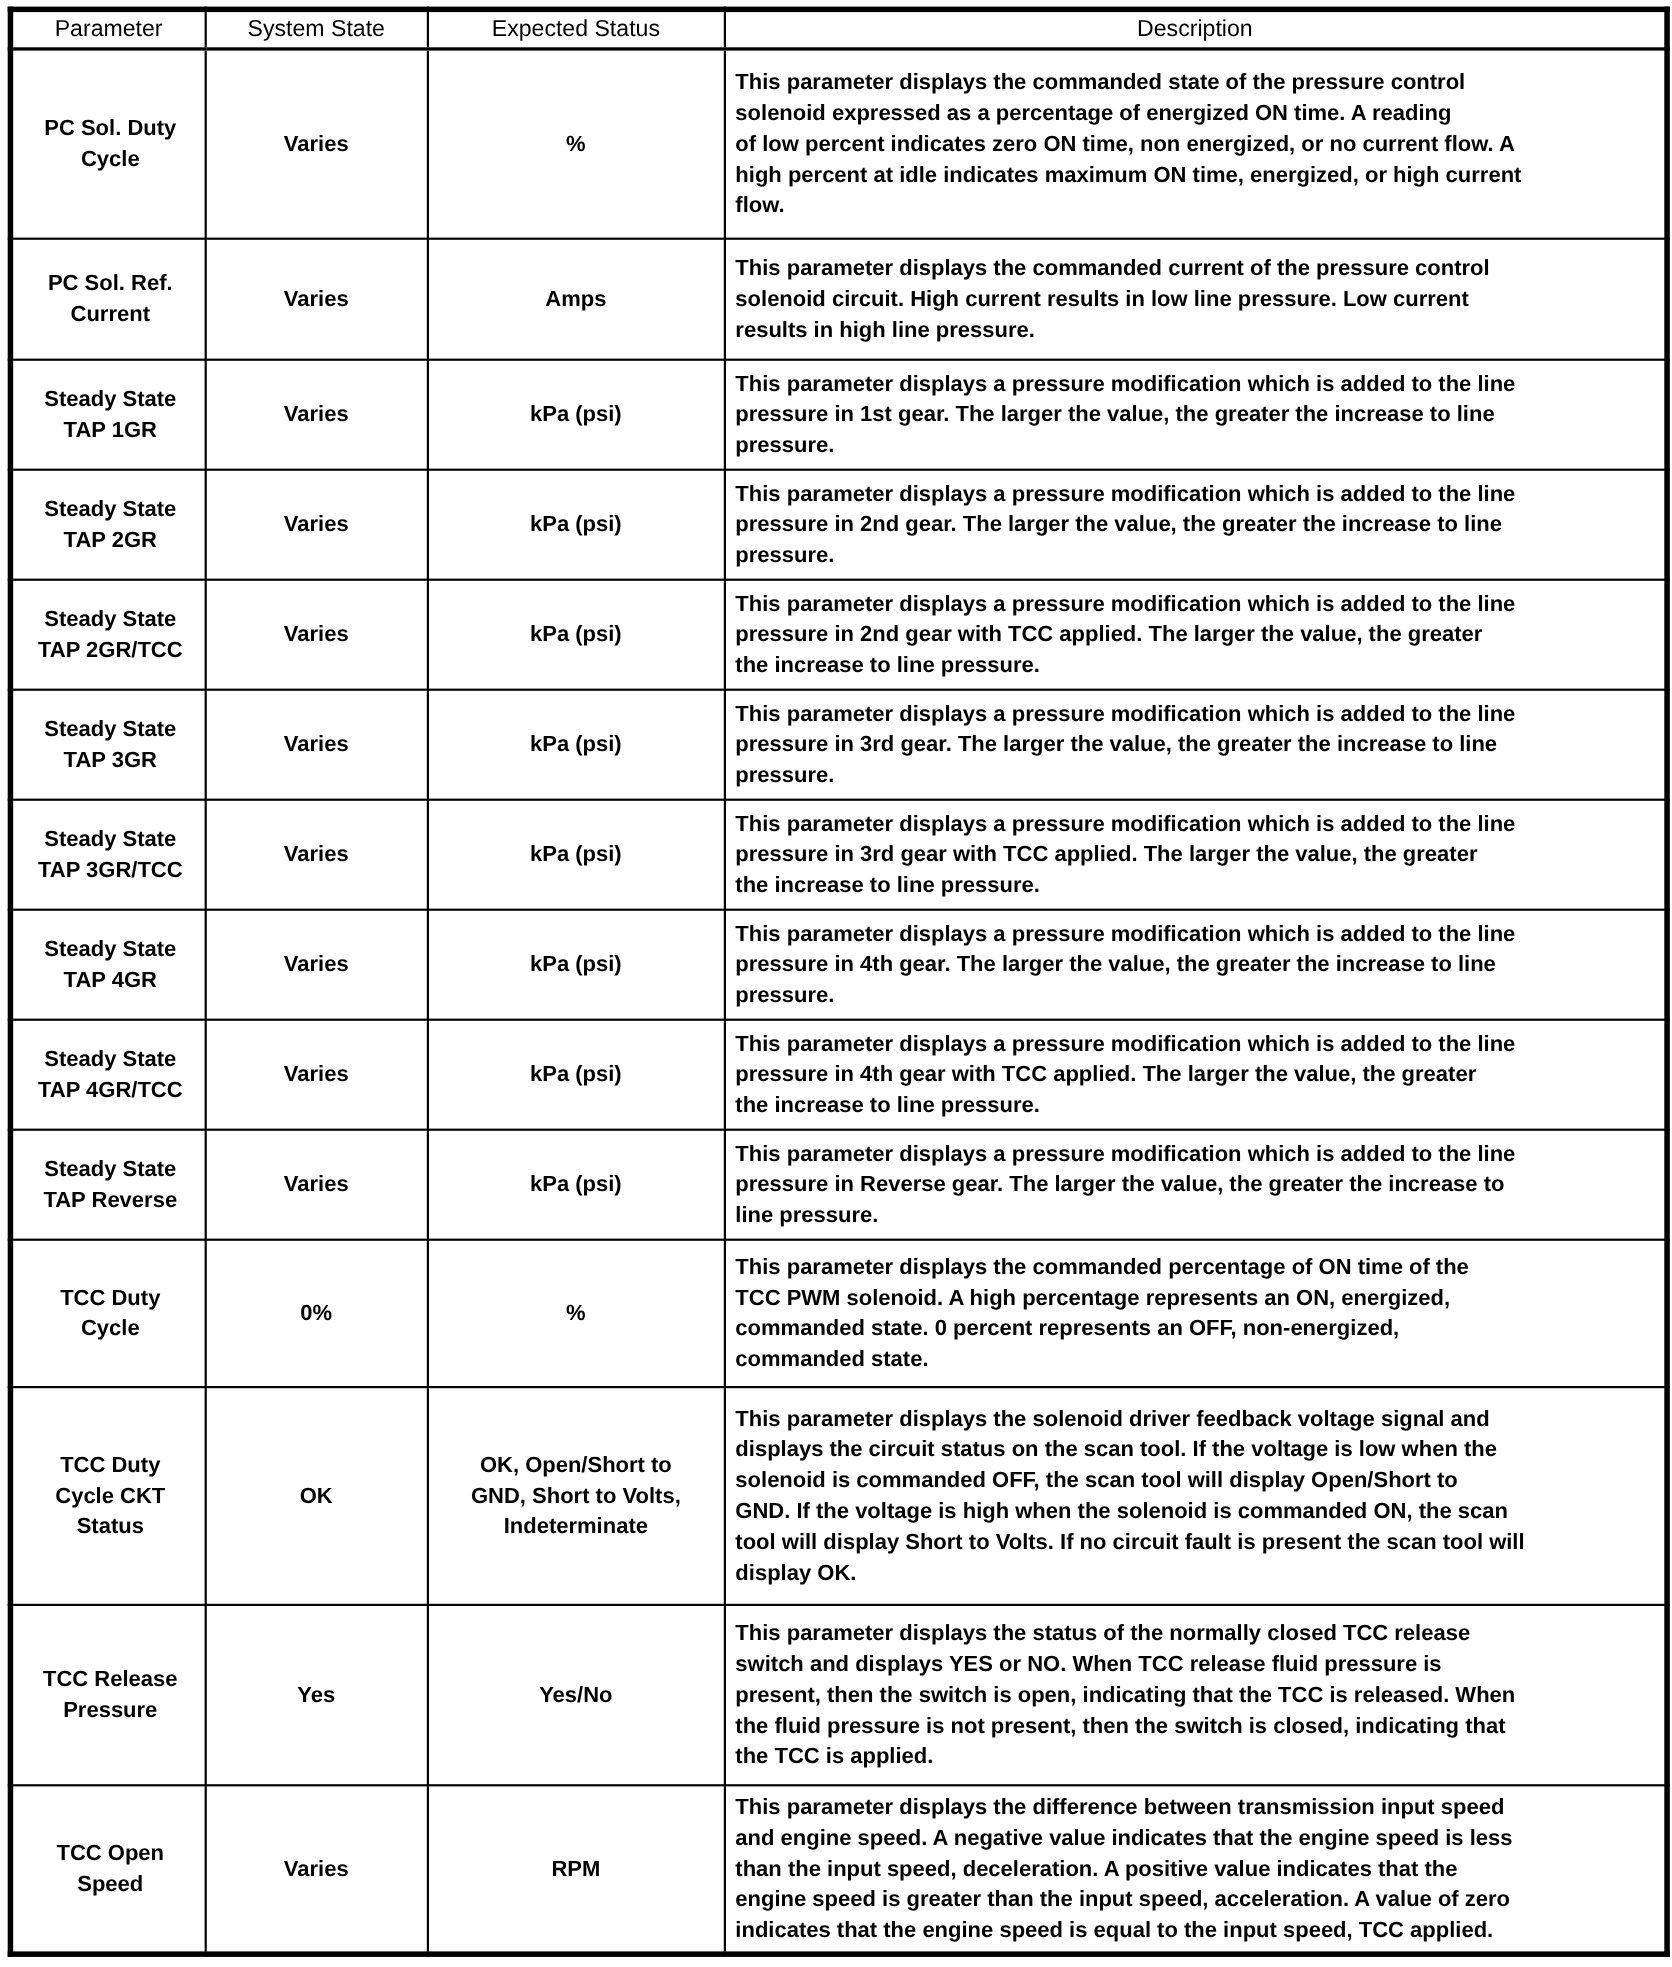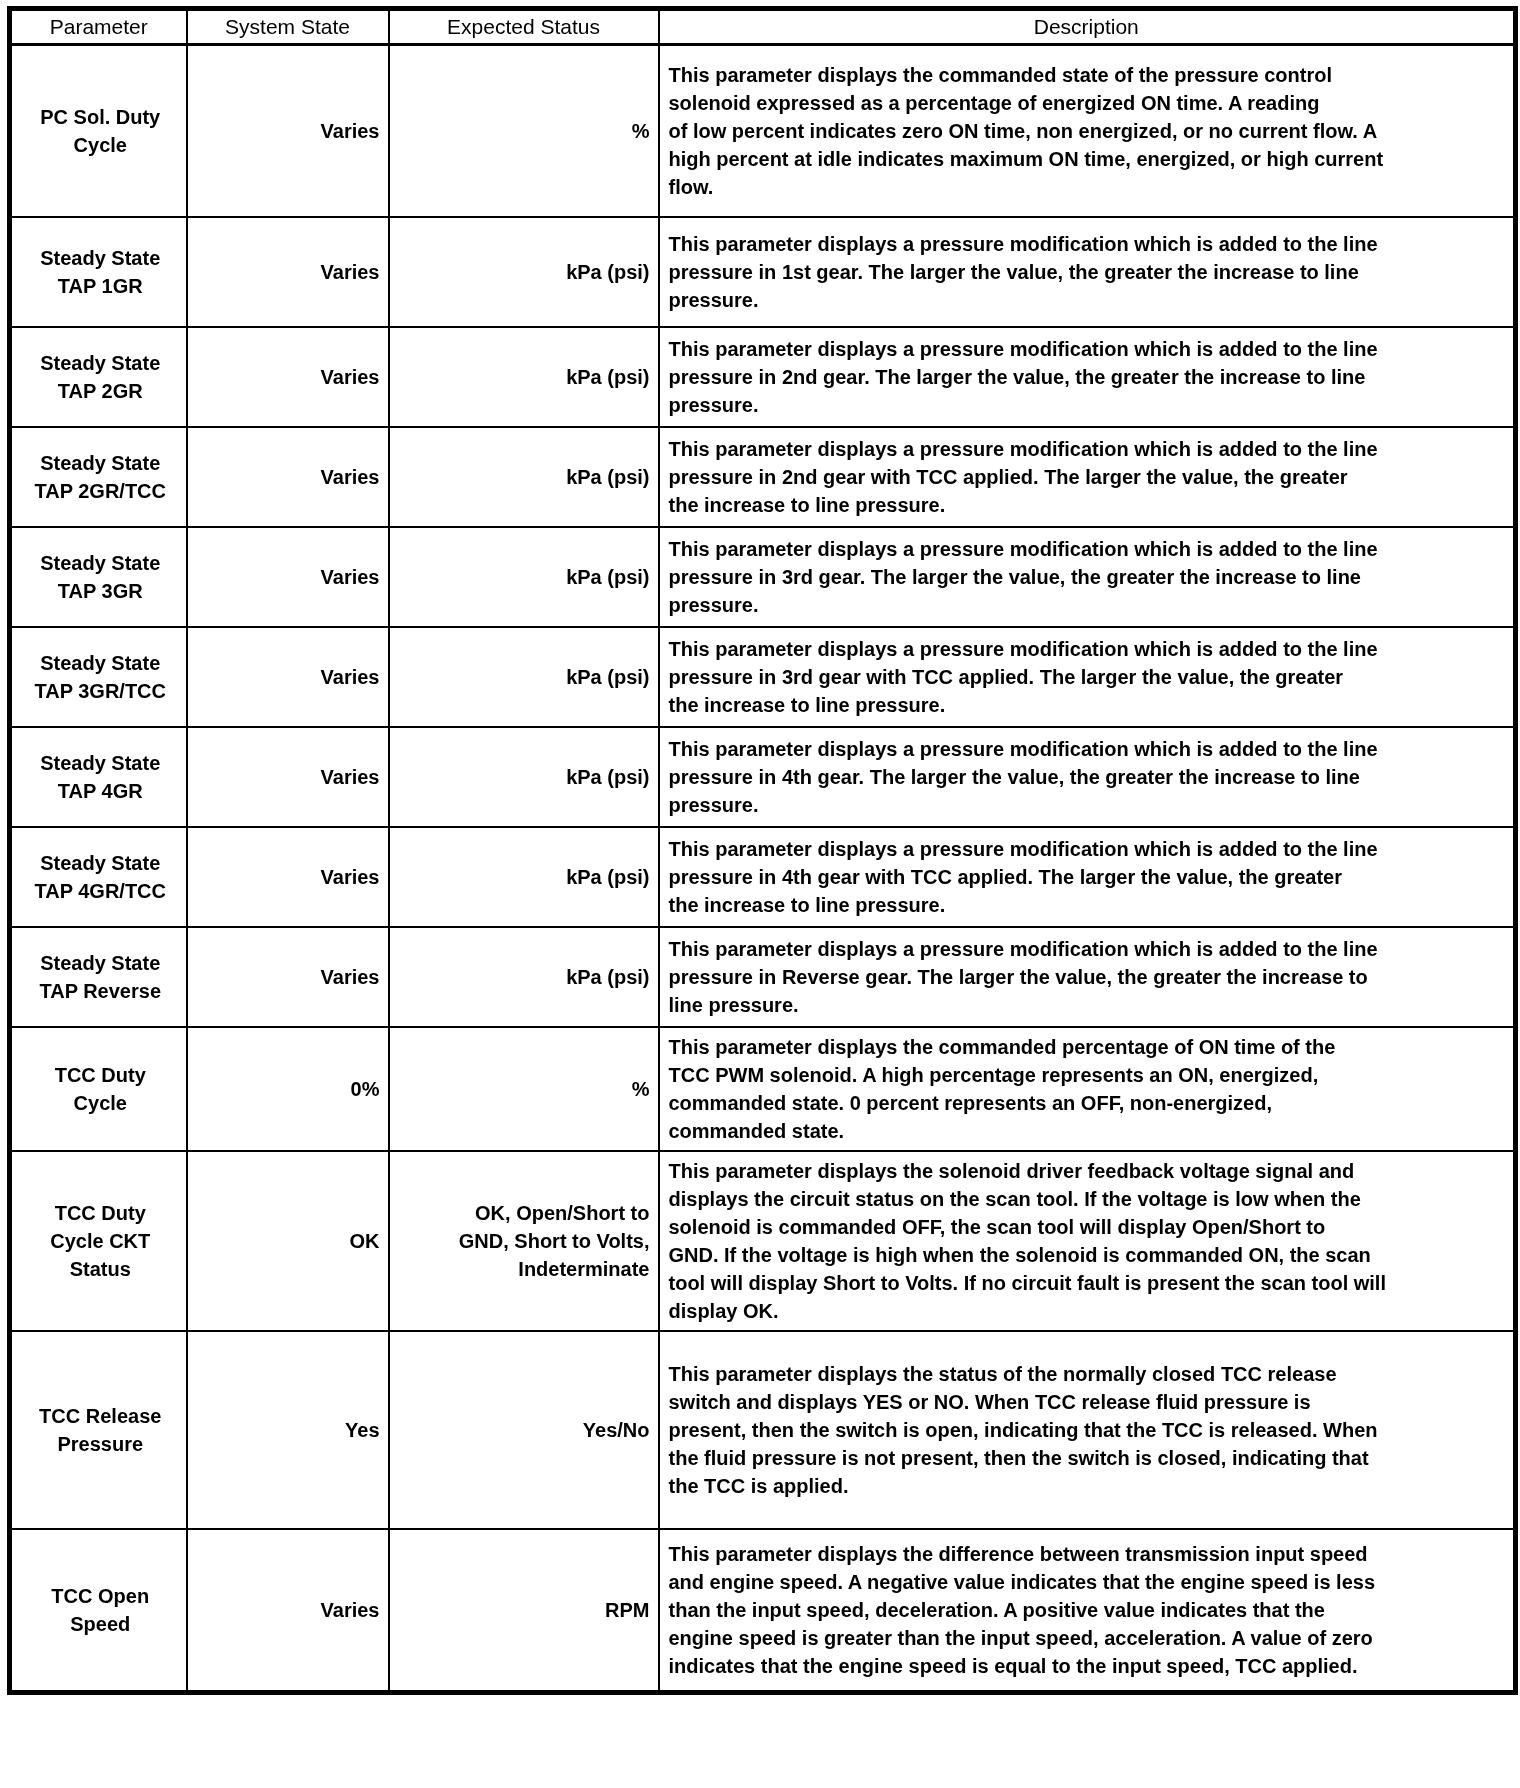--- a/index.html
+++ b/index.html
@@ -44,21 +44,21 @@
   col.c-state { width: 202px; }
   col.c-value { width: 270px; }
   col.c-desc  { width: 857px; }
 
   td.param-cell {
     text-align: center;
     padding: 4px 4px 4px 7px;
   }
   td.state-cell,
   td.value-cell {
-    text-align: right;
+    text-align: center;
     padding: 4px 8px;
   }
   td.desc-cell {
     text-align: left;
     padding: 5px 8px 5px 9px;
   }
   
   tbody tr:nth-child(1)  { height: 172px; }
   tbody tr:nth-child(2)  { height: 110px; }
   tbody tr:nth-child(3),
@@ -99,20 +99,29 @@
 Cycle</td>
         <td class="state-cell">Varies</td>
         <td class="value-cell">%</td>
         <td class="desc-cell">This parameter displays the commanded state of the pressure control
 solenoid expressed as a percentage of energized ON time. A reading
 of low percent indicates zero ON time, non energized, or no current flow. A
 high percent at idle indicates maximum ON time, energized, or high current
 flow.</td>
       </tr>
       <tr>
+        <td class="param-cell">PC Sol. Ref.
+Current</td>
+        <td class="state-cell">Varies</td>
+        <td class="value-cell">Amps</td>
+        <td class="desc-cell">This parameter displays the commanded current of the pressure control
+solenoid circuit. High current results in low line pressure. Low current
+results in high line pressure.</td>
+      </tr>
+      <tr>
         <td class="param-cell">Steady State
 TAP 1GR</td>
         <td class="state-cell">Varies</td>
         <td class="value-cell">kPa (psi)</td>
         <td class="desc-cell">This parameter displays a pressure modification which is added to the line
 pressure in 1st gear. The larger the value, the greater the increase to line
 pressure.</td>
       </tr>
       <tr>
         <td class="param-cell">Steady State

